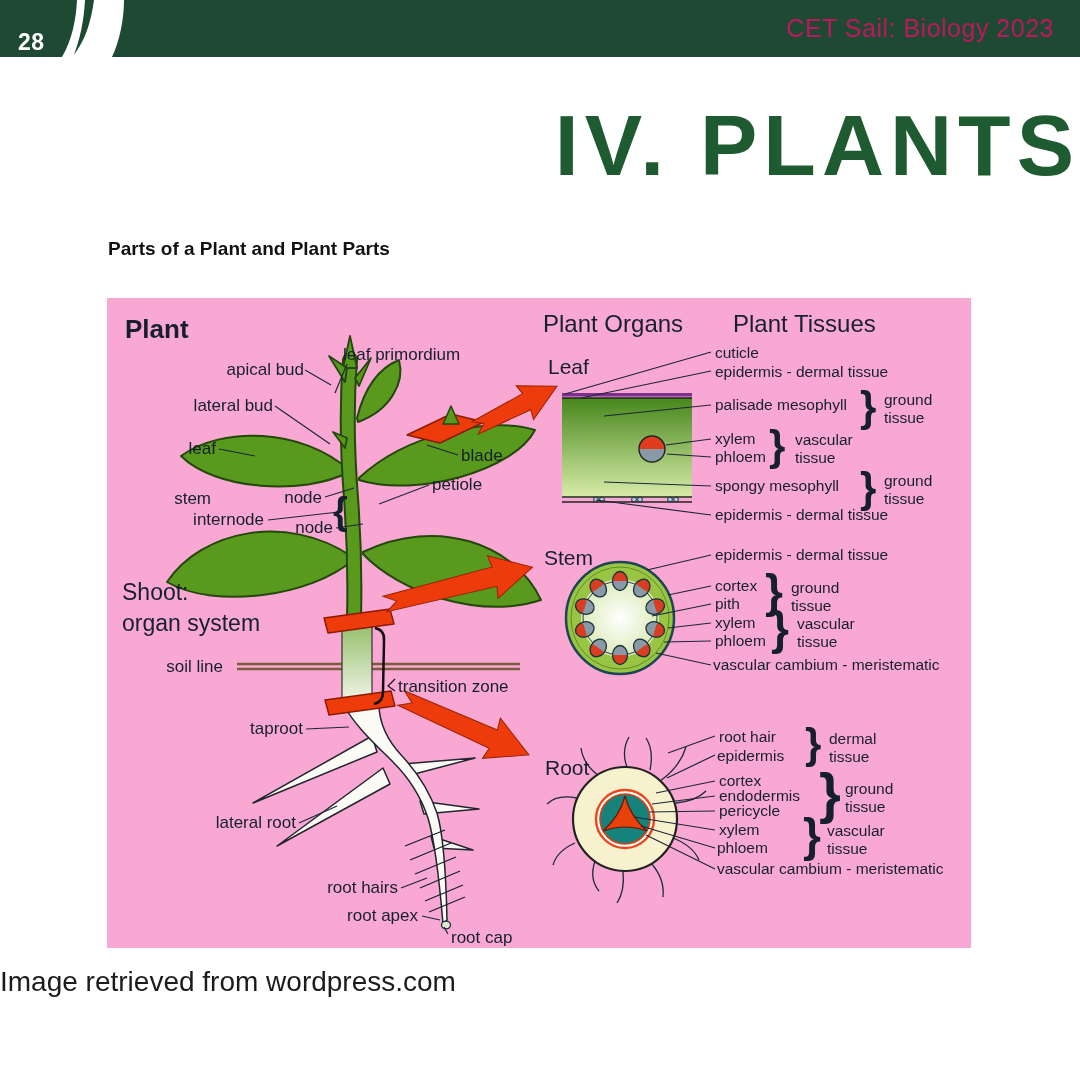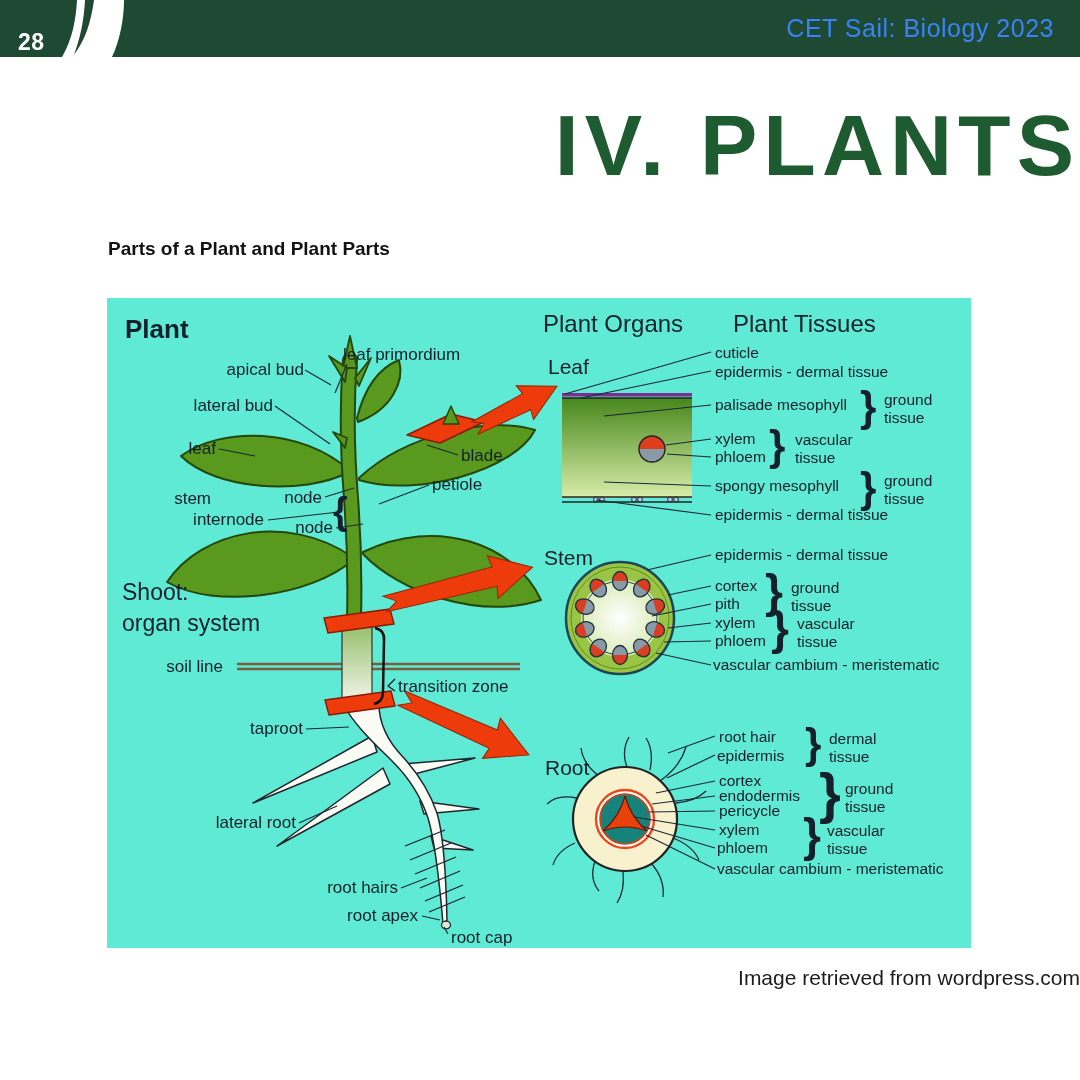--- a/index.html
+++ b/index.html
@@ -9,39 +9,39 @@
   }
   .header-bar {
     position:absolute; left:0; top:0; width:1080px; height:57px;
     background:#1e4a33;
   }
   .page-number {
     position:absolute; left:18px; top:9px; color:#ffffff;
     font-size:23px; font-weight:bold; letter-spacing:.5px;margin-top:20px;
   }
   .header-title {
-    position:absolute; right:26px; top:14px; color:#3b82f6;
+    position:absolute; right:26px; top:14px; color:#be185d;
     font-size:25px; letter-spacing:.5px;
   }
   .sail-logo { position:absolute; left:0; top:0; }
   .main-heading {
     position:absolute; top:96px; left:0; width:1080px; text-align:right;
     font-size:86px; font-weight:bold; letter-spacing:6px; color:#1e5b30;
   }
   .subheading {
     position:absolute; left:108px; top:238px;
     font-size:19px; font-weight:bold; color:#121212;
   }
   .diagram {
     position:absolute; left:107px; top:298px; width:864px; height:650px;
-    background:#5eead4;
+    background:#f9a8d4;
   }
   .caption {
-    position:absolute; top:966px; left:0; width:1080px; text-align:right;
-    font-size:21px; color:#1c1c1c;
+    position:absolute; top:966px; left:0; width:1080px; text-align:left;
+    font-size:28px; color:#1c1c1c;
   }
   svg text { fill:#15202c; }
   .lbl  { font-size:17px; }
   .lbl-s{ font-size:15.5px; }
   .sec  { font-size:21px; }
   .hdr  { font-size:24px; }
   .ttl  { font-size:26px; font-weight:bold; }
   .big  { font-size:23px; }
   .brace{ font-weight:bold; }
 </style>

